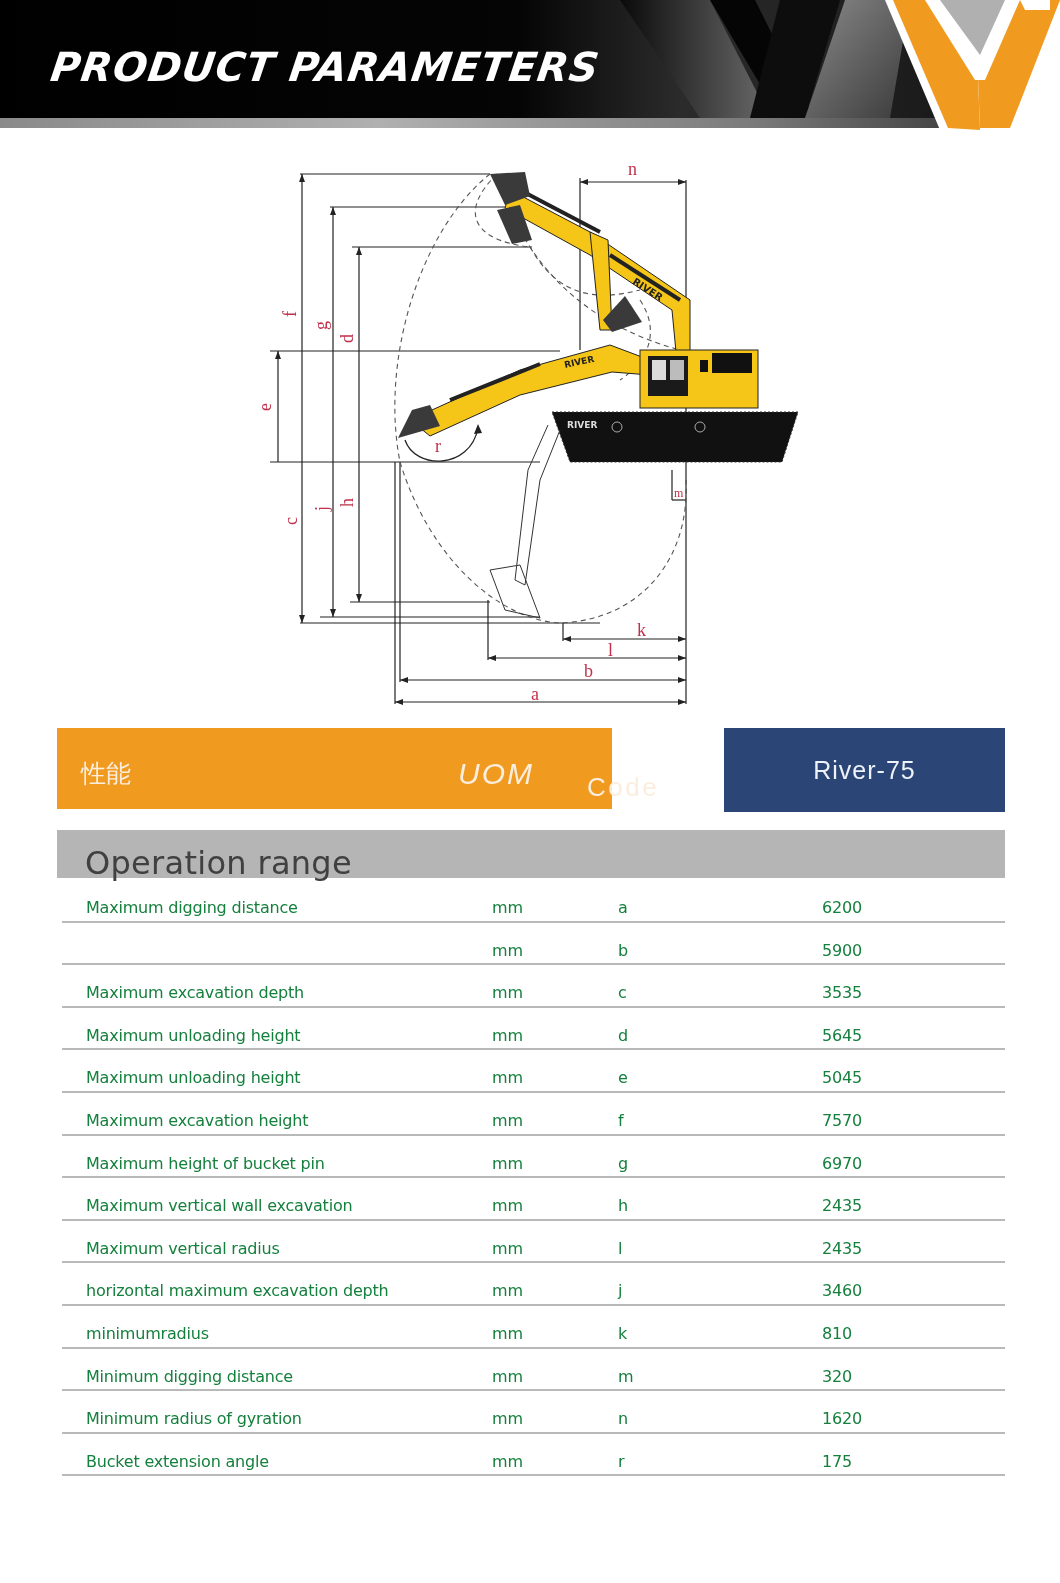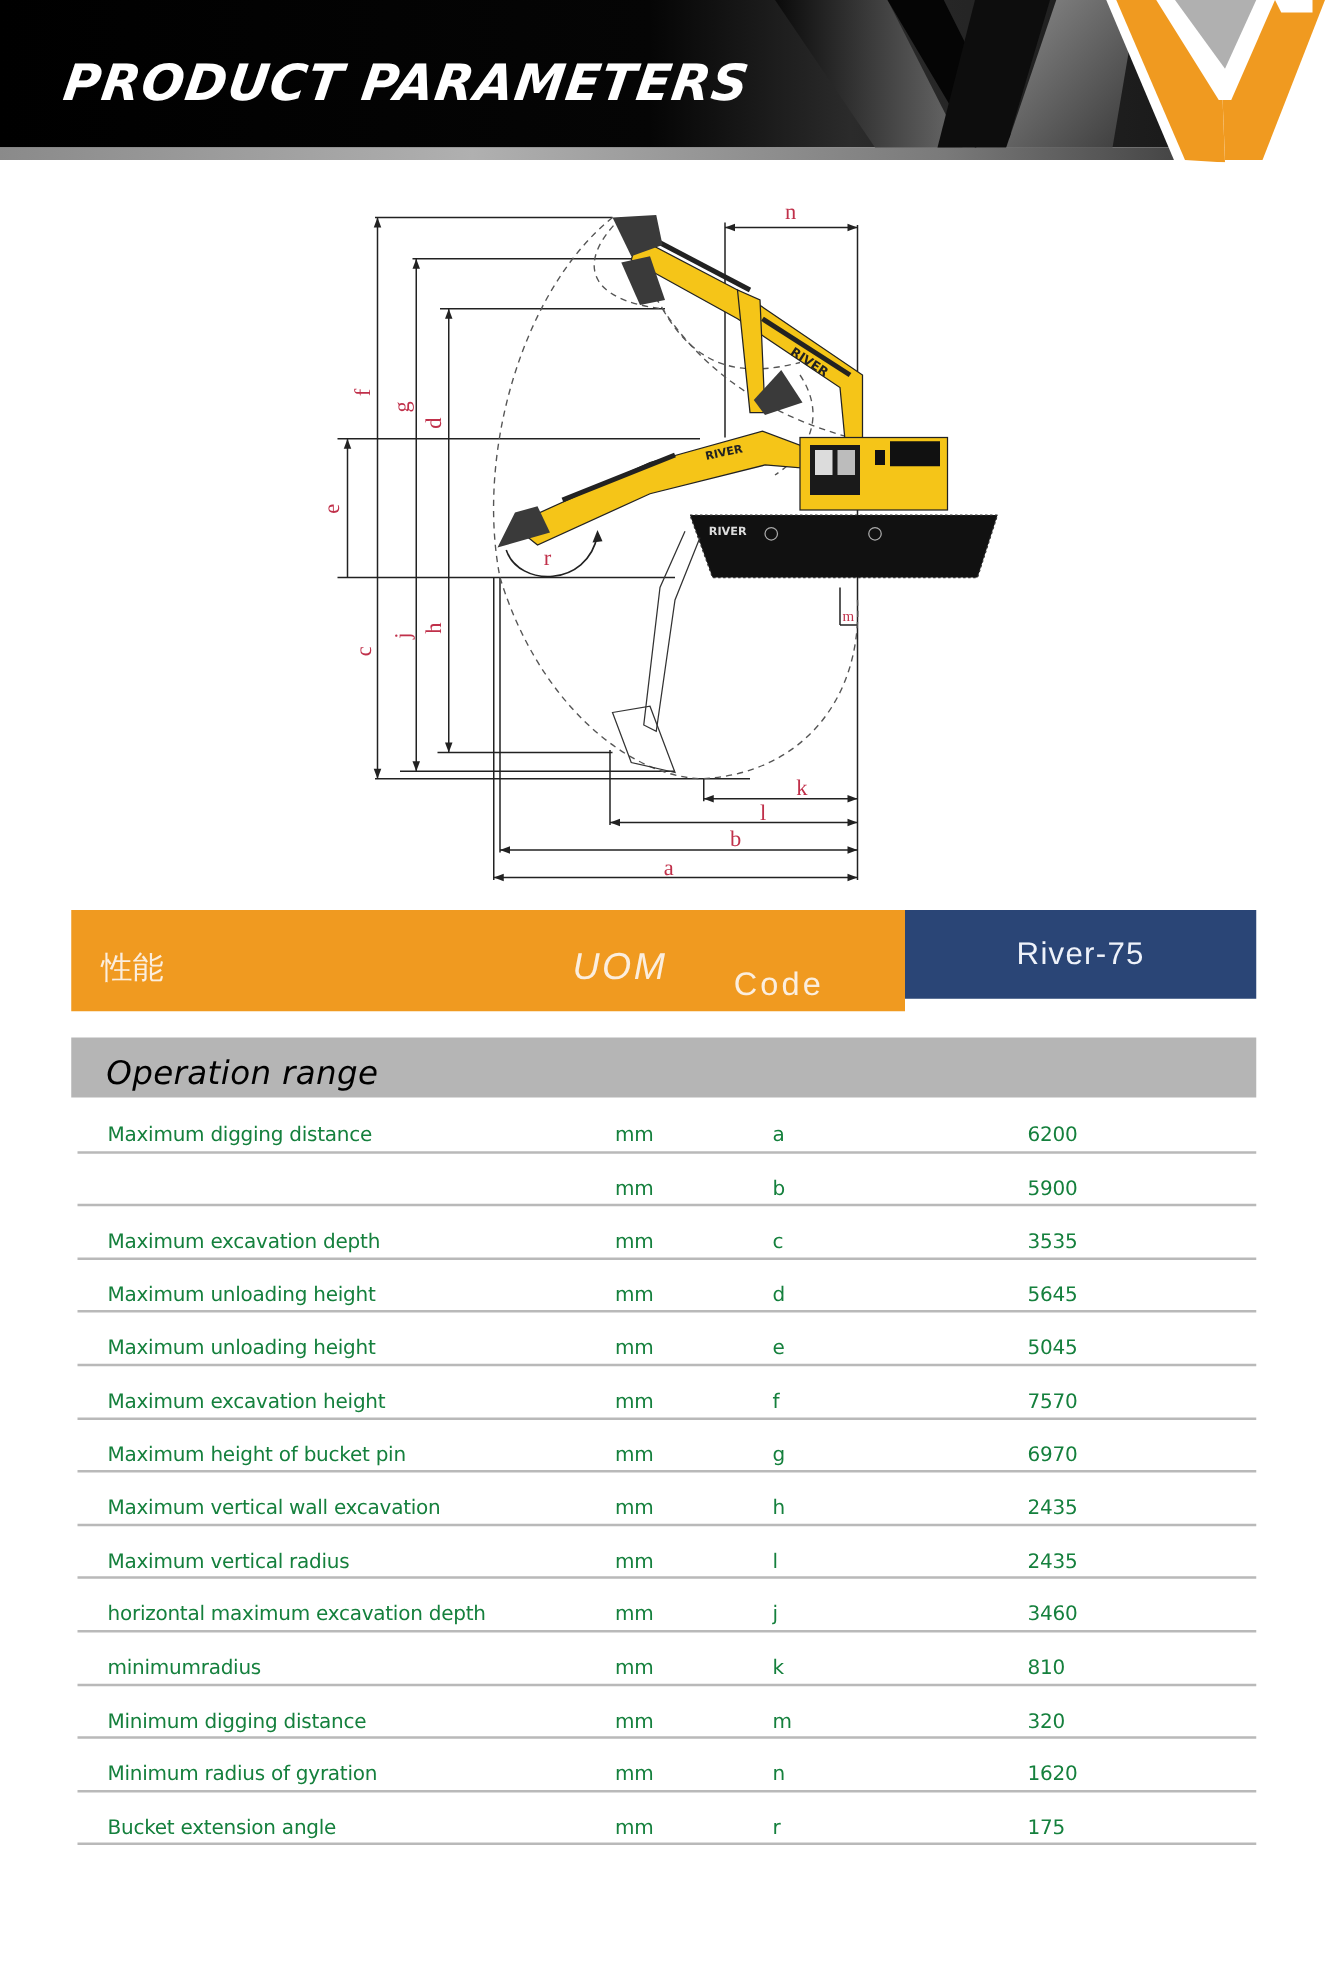--- a/index.html
+++ b/index.html
@@ -16,31 +16,31 @@
     font-weight: bold; font-style: italic; letter-spacing: 1px; transform: skewX(-8deg);
     font-family: "DejaVu Sans", sans-serif; transform-origin: left bottom; }
   .banner-shapes { position: absolute; left: 580px; top: 0; width: 480px; height: 130px; }
 
   
   .diagram { position: absolute; left: 240px; top: 150px; width: 580px; height: 570px; }
   .diagram svg text { font-family: "Liberation Serif", "DejaVu Serif", serif; fill: #c0304a; font-size: 18px; }
 
   
   .thead { position: absolute; left: 57px; top: 728px; width: 948px; height: 81px; }
-  .thead-orange { position: absolute; left: 0; top: 0; width: 667px; height: 81px; background: #f09a20; }
-  .thead-blue { position: absolute; left: 667px; top: 0; width: 281px; height: 71px; background: #2a4576;
+  .thead-orange { position: absolute; left: 0; top: 0; width: 555px; height: 81px; background: #f09a20; }
+  .thead-blue { position: absolute; left: 667px; top: 0; width: 281px; height: 84px; background: #2a4576;
     display: flex; align-items: center; justify-content: center; color: #eef2fa; font-size: 25px; letter-spacing: 1px; }
   .th-cn { position: absolute; left: 24px; top: 29px; color: #fbeede; font-size: 25px; font-family: "DejaVu Sans", sans-serif; }
   .th-uom { position: absolute; left: 401px; top: 29px; color: #fbeede; font-size: 30px; letter-spacing: 2px; font-style: italic; }
   .th-code { position: absolute; left: 530px; top: 29px; color: #fbeede; font-size: 26px; letter-spacing: 2.5px; margin-top: 15px; }
 
   
   .section-bar { position: absolute; left: 57px; top: 830px; width: 948px; height: 48px; background: #b5b5b5; }
-  .section-title { position: absolute; left: 28px; top: 14px; font-size: 26px; color: #000000; letter-spacing: 0.3px;
-    font-family: "DejaVu Sans", sans-serif; font-weight: normal; font-style: italic; }
+  .section-title { position: absolute; left: 28px; top: 14px; font-size: 32px; color: #404040; letter-spacing: 0.3px;
+    font-family: "DejaVu Sans", sans-serif; font-weight: normal; }
 
   
   .rows { position: absolute; left: 62px; top: 880px; width: 943px; }
   .row { position: relative; height: 42.6px; border-bottom: 2px solid #b9b9b9; }
   .row span { position: absolute; top: 18px; font-size: 16px; color: #15803d; font-family: "DejaVu Sans", sans-serif; letter-spacing: -0.2px; }
   .c-name { left: 24px; }
   .c-uom { left: 430px; }
   .c-code { left: 556px; }
   .c-val { left: 760px; width: 72px; }
 </style>

